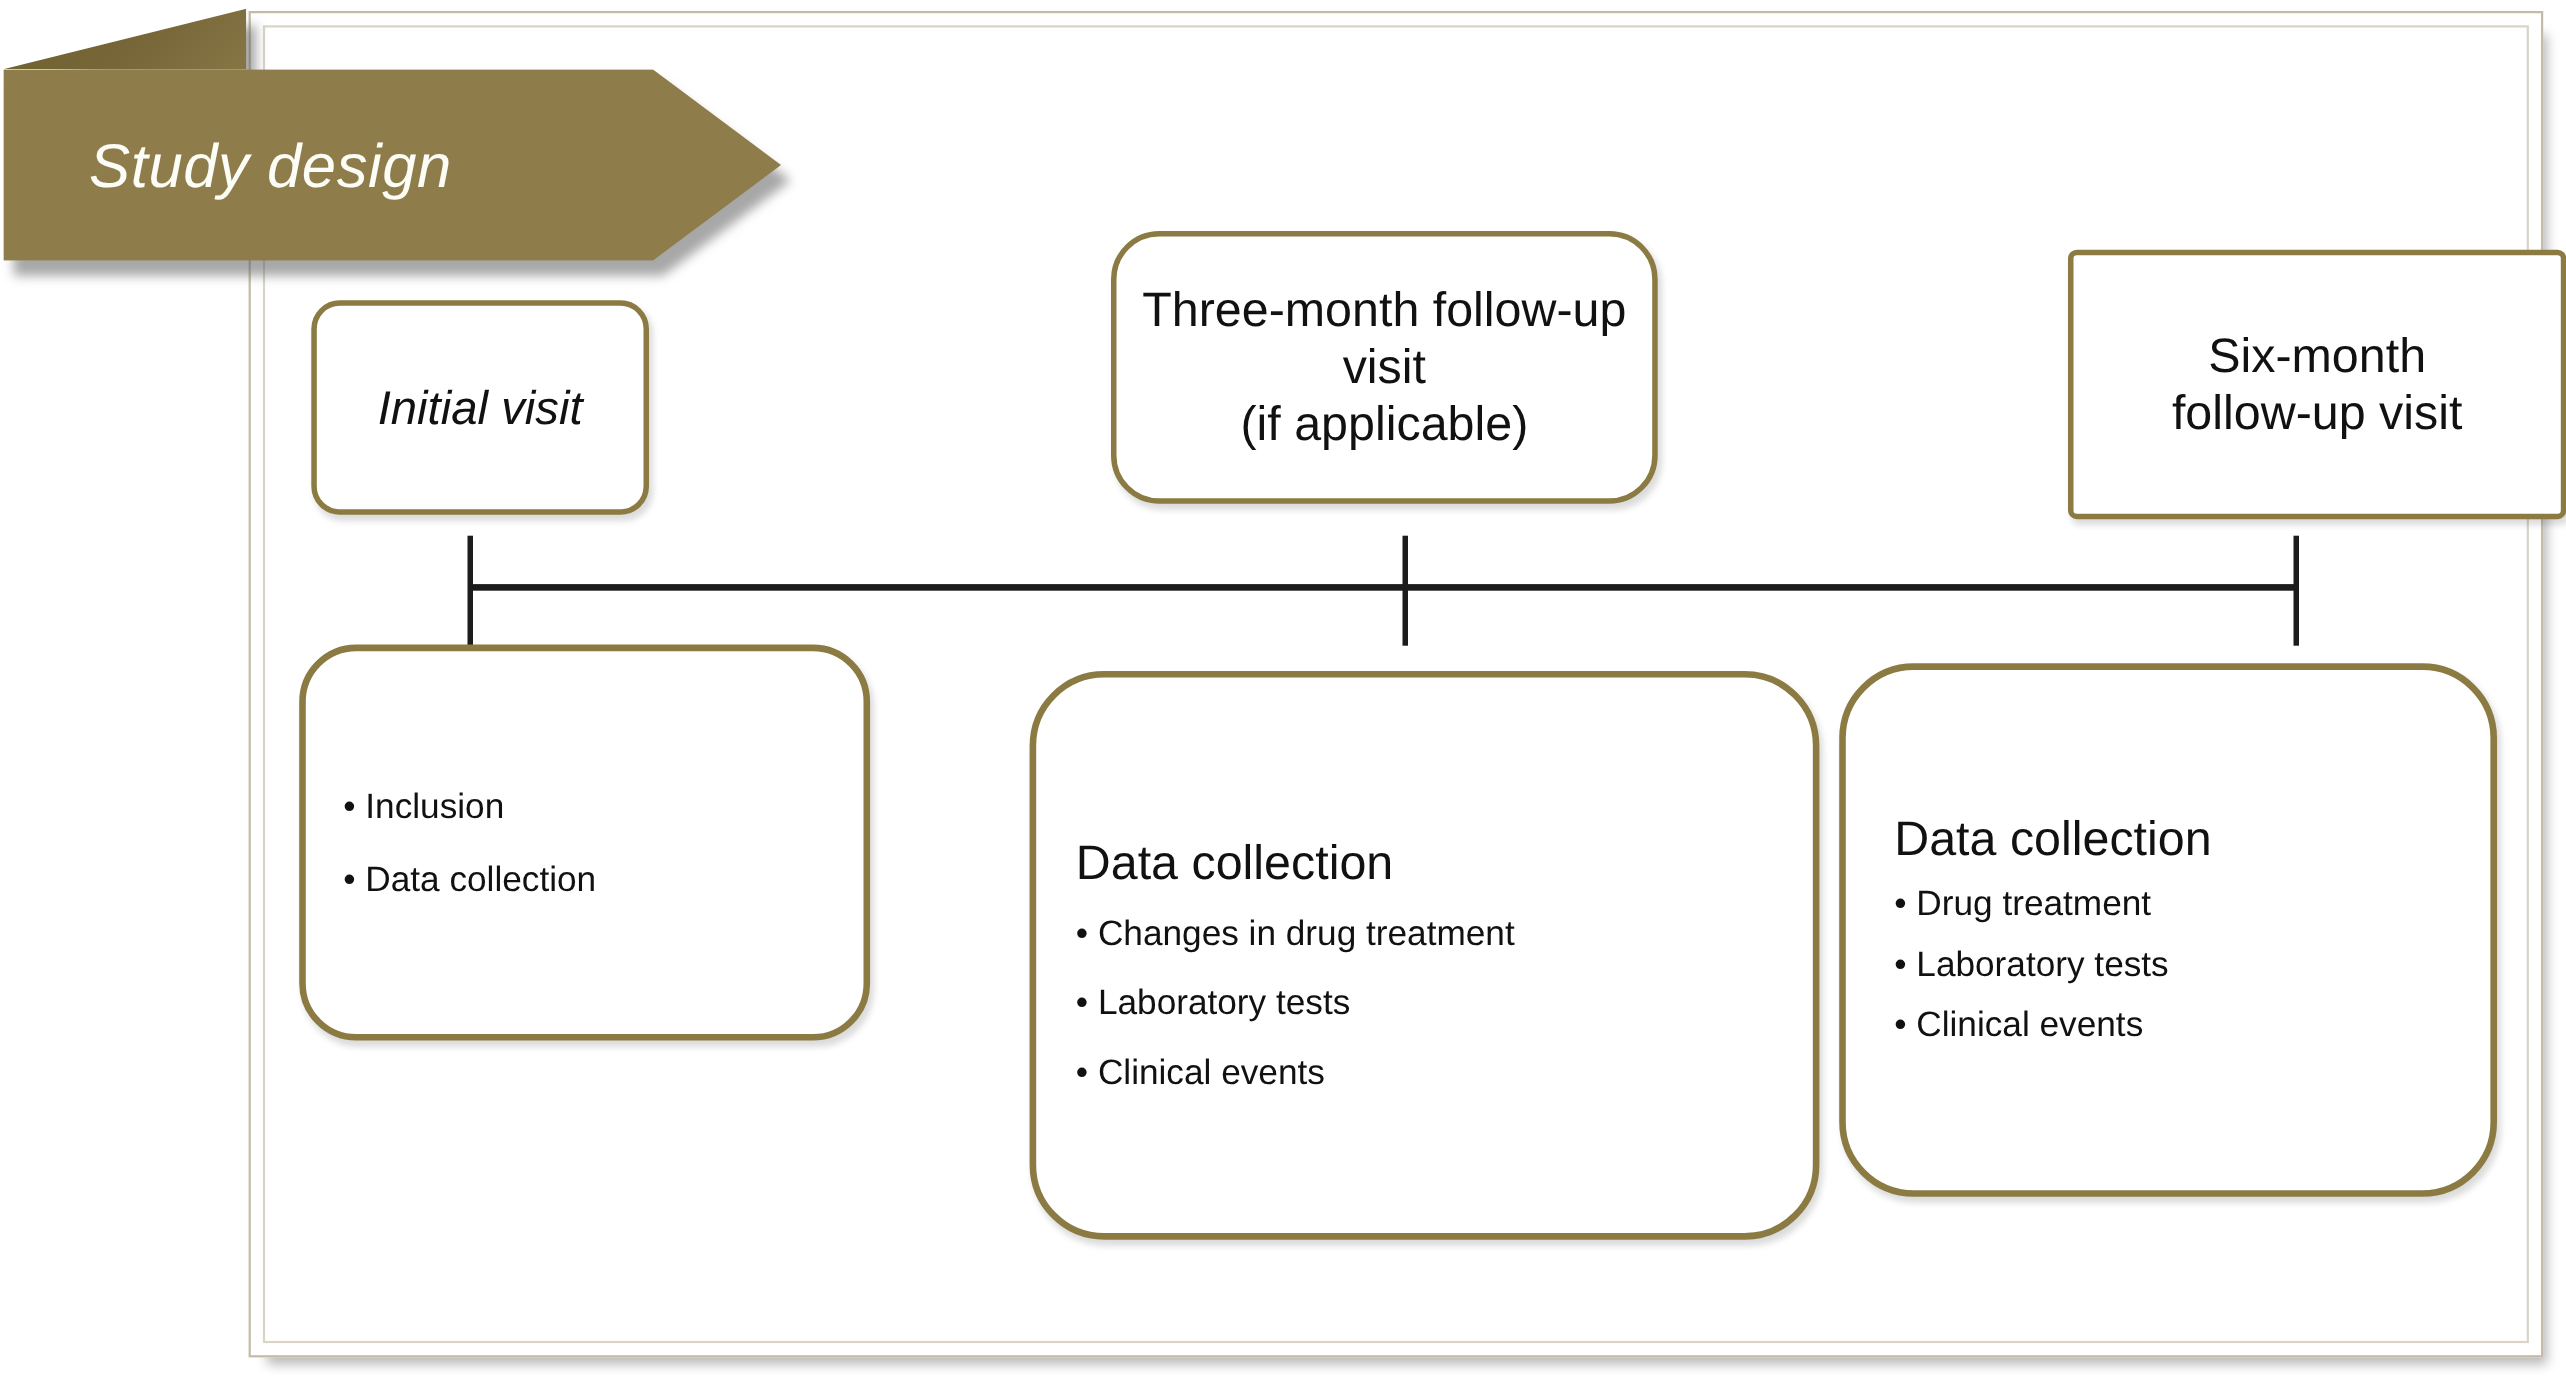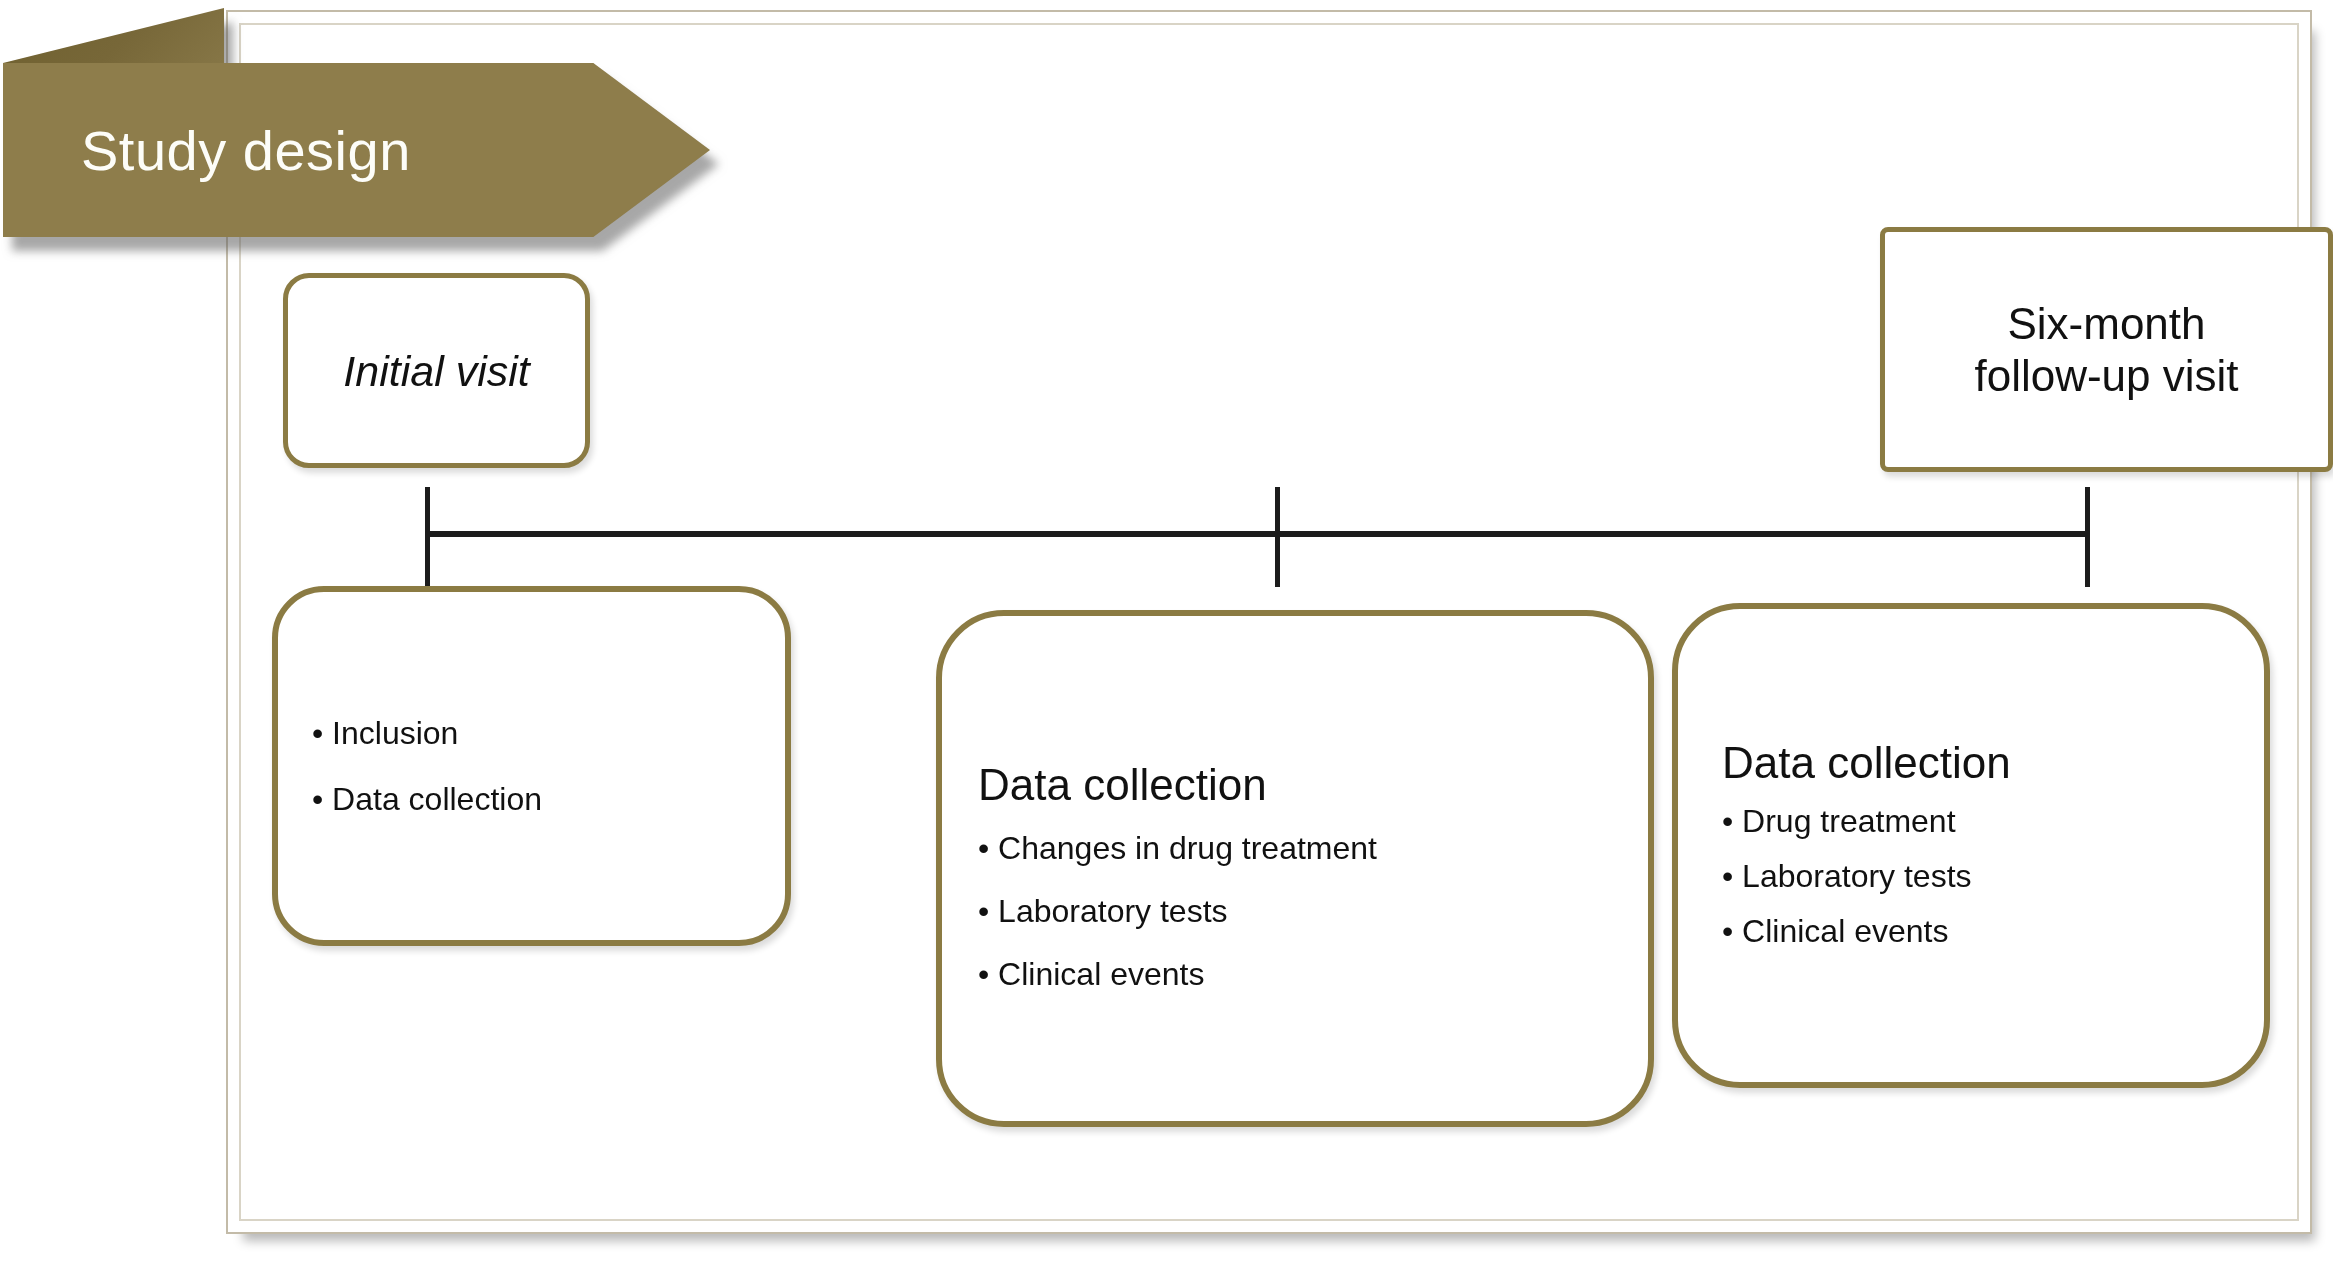--- a/index.html
+++ b/index.html
@@ -37,21 +37,21 @@
     background:linear-gradient(135deg,#6f602f 0%,var(--banner-fold) 55%,#867646 100%);
     clip-path:polygon(100% 0, 100% 100%, 0 100%);
   }
   .banner-arrow{
     position:absolute;left:3px;top:63px;width:707px;height:174px;
     background:var(--banner);
     clip-path:polygon(0 0, 83.5% 0, 100% 50%, 83.5% 100%, 0 100%);
     display:flex;align-items:center;
   }
   .banner-title{
-    padding-left:78px;font-size:56px;letter-spacing:0.5px;color:#fdfdf8;
+    padding-left:78px;font-size:56px;letter-spacing:0.5px;color:#fdfdf8;font-style:italic;
   }
 
   
   .obox{
     position:absolute;background:#ffffff;border:6px solid var(--box-border);
     box-sizing:border-box;box-shadow:3px 5px 6px rgba(0,0,0,0.14);
   }
 
   .visit{display:flex;align-items:center;justify-content:center;text-align:center;}
   .visit .vlabel{font-size:44px;line-height:52px;}
@@ -98,20 +98,27 @@
     <div class="banner-fold"></div>
     <div class="banner-arrow">
       <span class="banner-title">Study design</span>
     </div>
   </div>
 
   <div class="obox visit box-initial-visit">
     <span class="vlabel">Initial visit</span>
   </div>
 
+  <div class="obox visit box-three-month">
+    <span class="vlabel">
+      <span>Three-month follow-up</span><br>
+      <span>visit</span><br>
+      <span>(if applicable)</span>
+    </span>
+  </div>
 
   <div class="obox visit box-six-month">
     <span class="vlabel">
       <span>Six-month</span><br>
       <span>follow-up visit</span>
     </span>
   </div>
 
   <div class="timeline-axis"></div>
   <div class="timeline-tick tick-1"></div>

